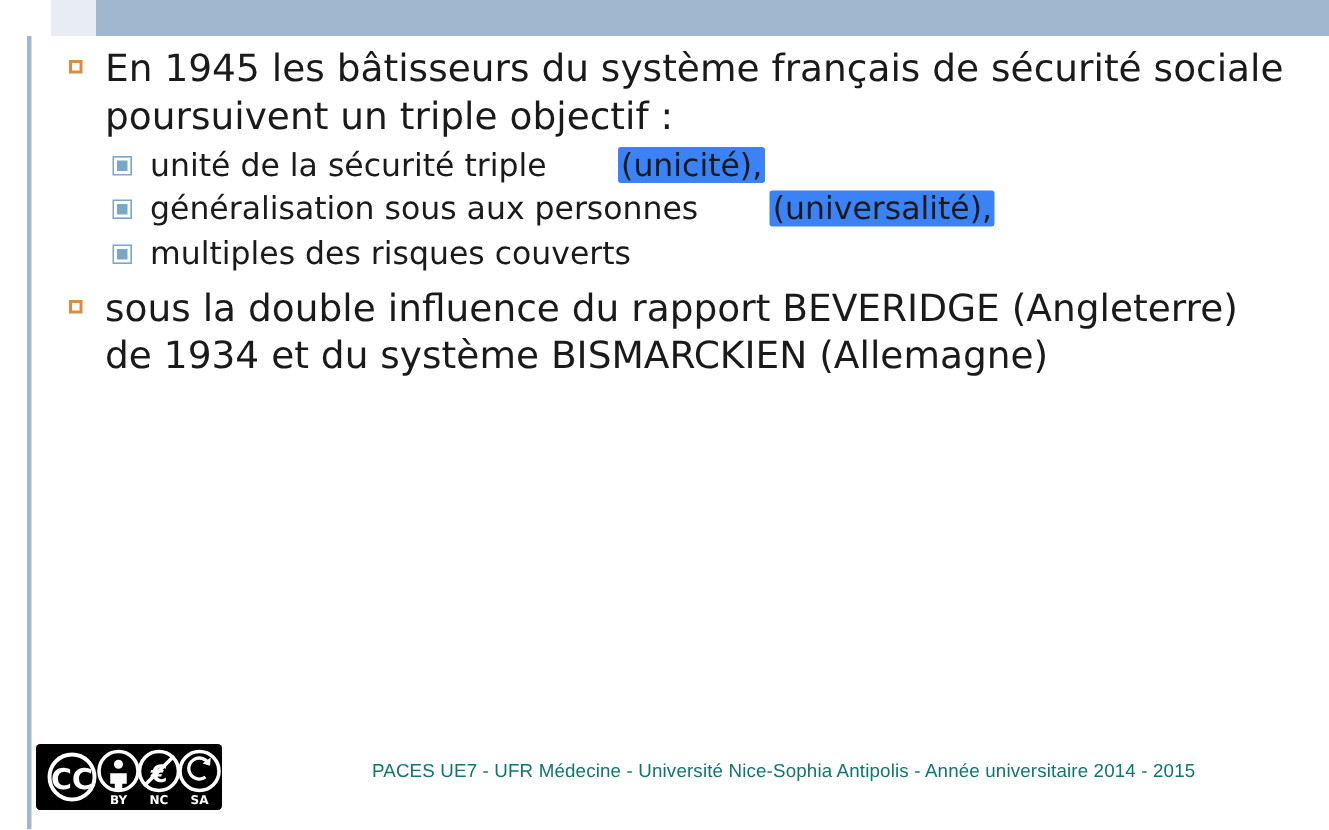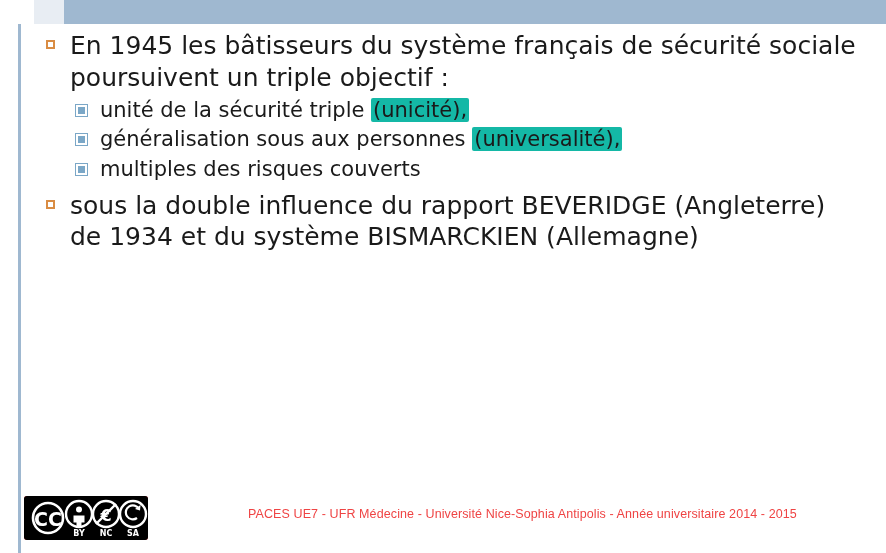--- a/index.html
+++ b/index.html
@@ -105,34 +105,35 @@
     left: 6px;
     top: 8px;
     width: 11px;
     height: 11px;
     box-sizing: border-box;
     background: #7ba7c7;
     border: 2px solid #ffffff;
     outline: 1px solid #7ba7c7;
   }
   .hl {
-    background: #14b8a6;
+    background: #3b82f6;
     padding: 0 2px;
     border-radius: 2px;
+    margin-left: 41px;
   }
   .block-gap {
     margin-top: 14px;
   }
   
   .footer-text {
     position: absolute;
     left: 248px;
     top: 507px;
     font-size: 12.5px;
-    color: #ef4444;
+    color: #0f766e;
     font-family: "Liberation Sans", sans-serif;
     letter-spacing: 0.1px;
     white-space: nowrap;
   }
   
   .cc-badge {
     position: absolute;
     left: 24px;
     top: 496px;
     width: 124px;

